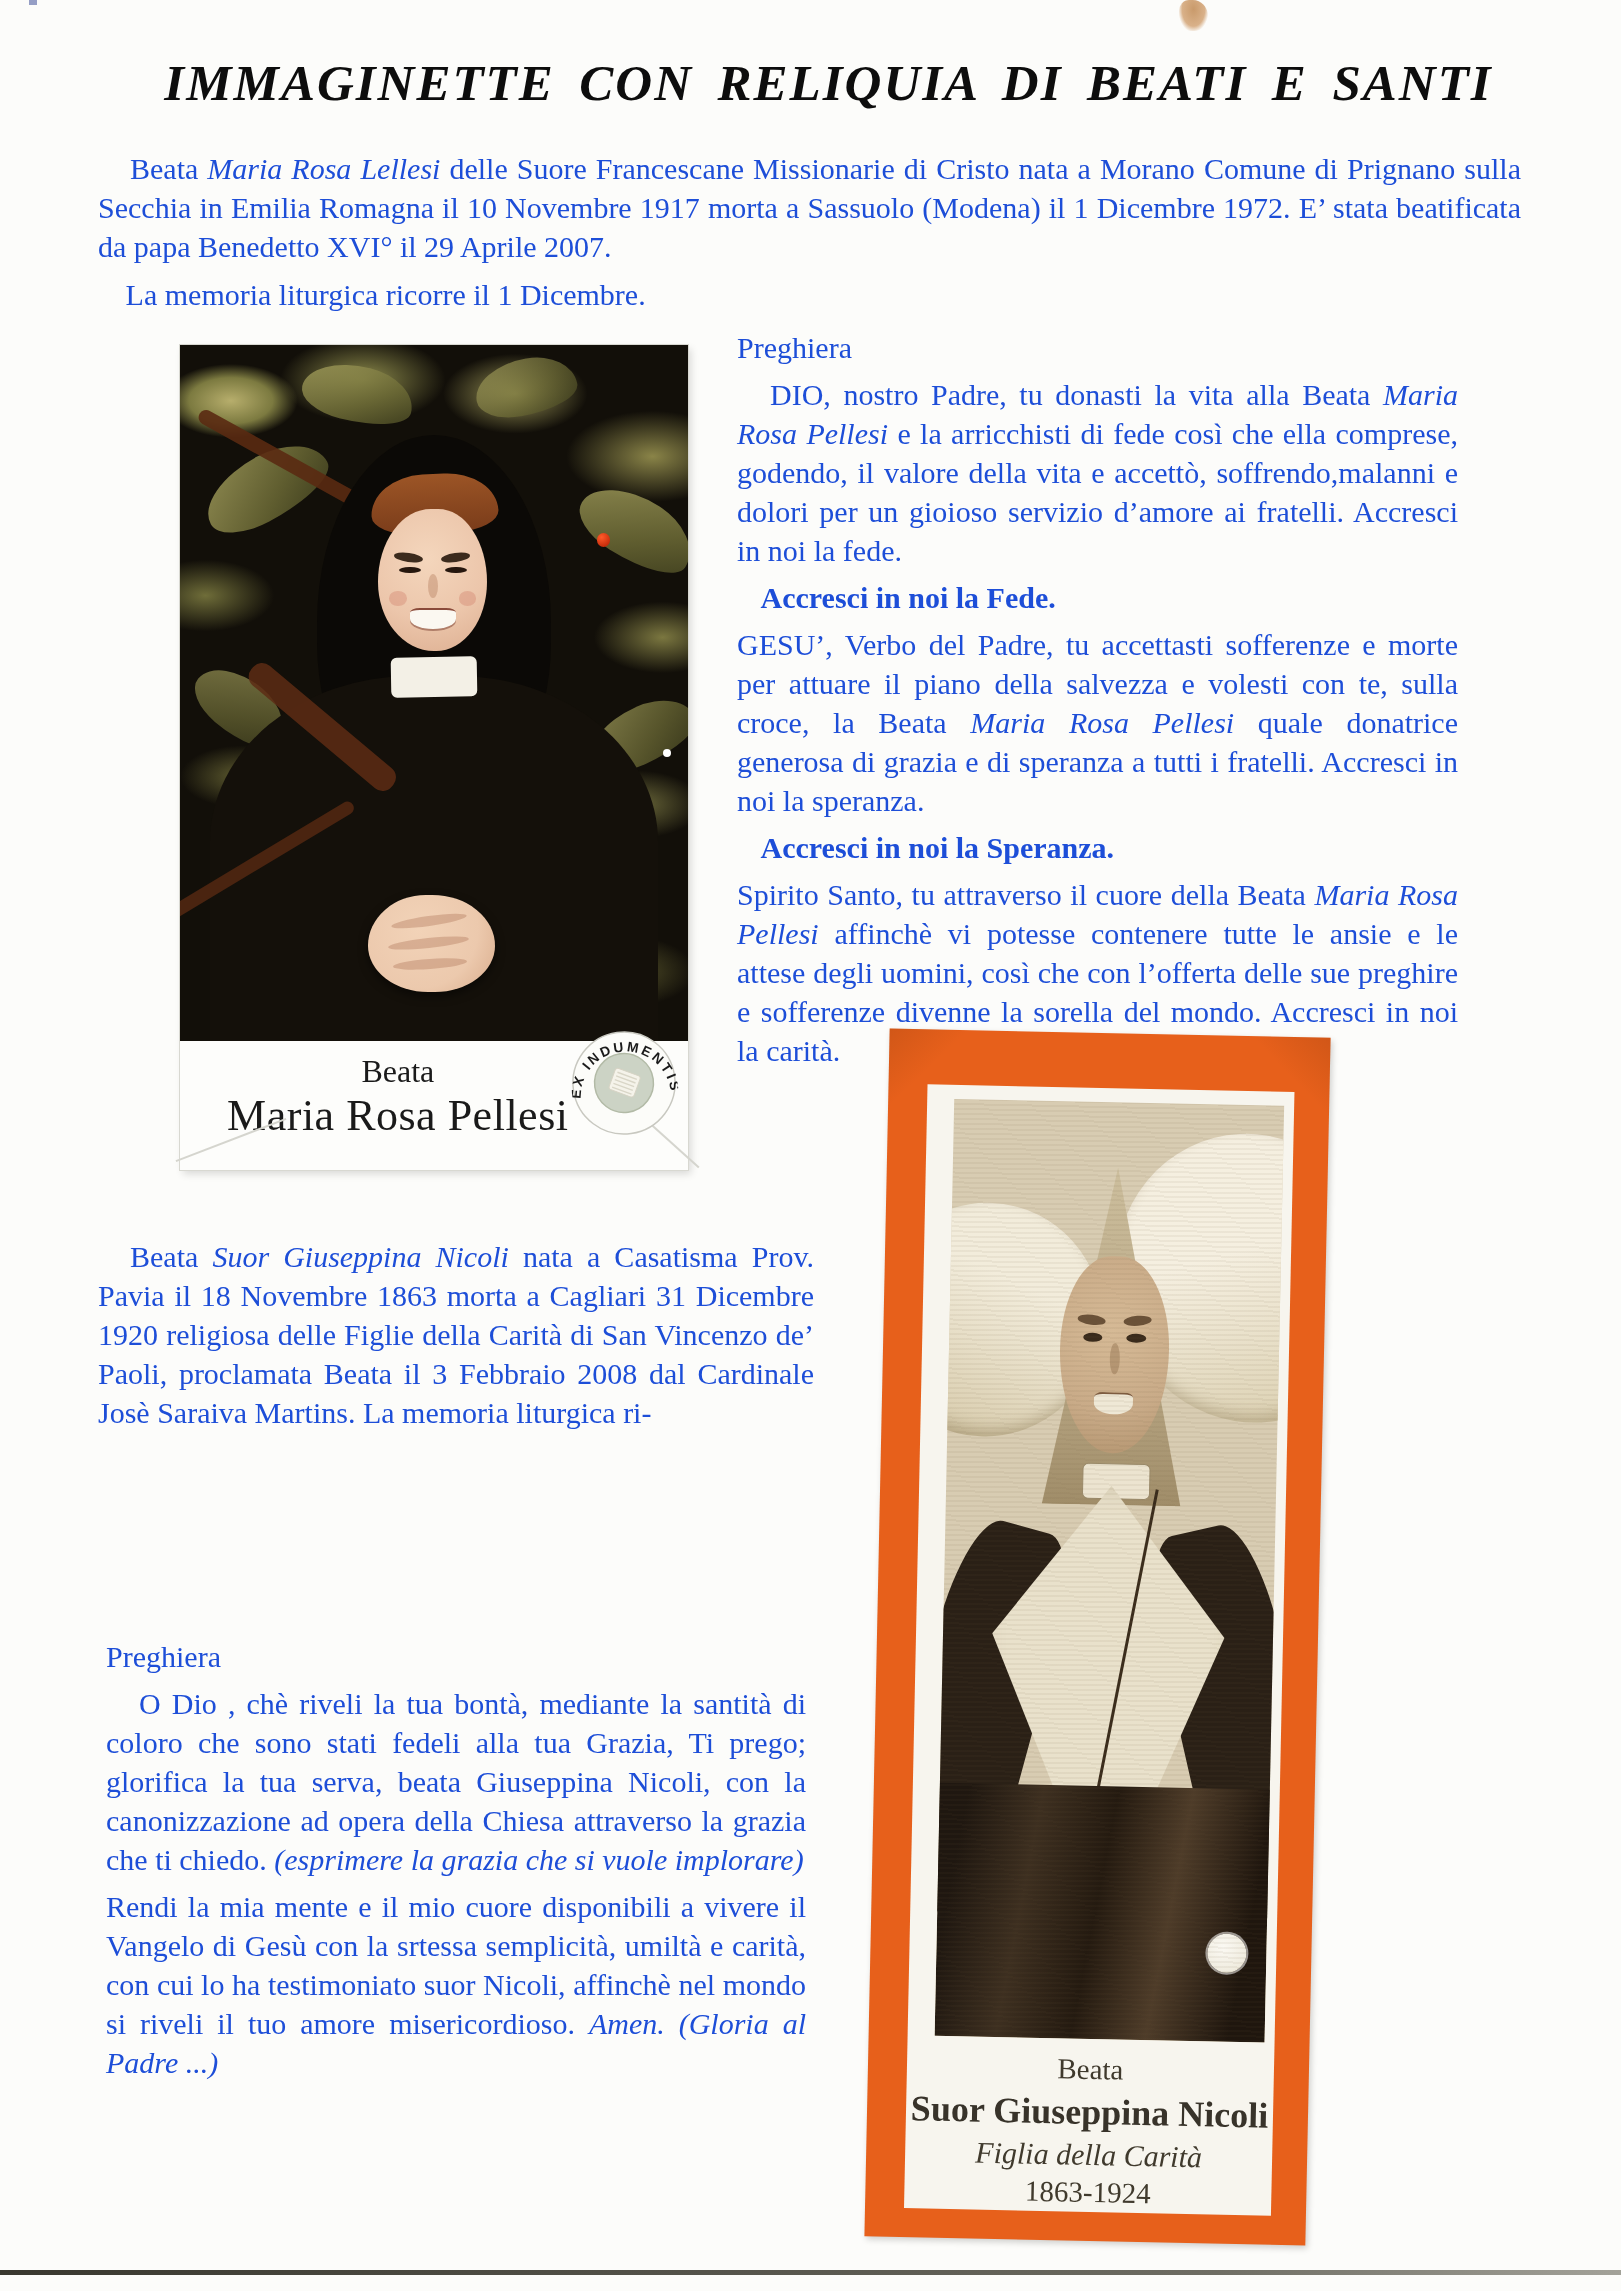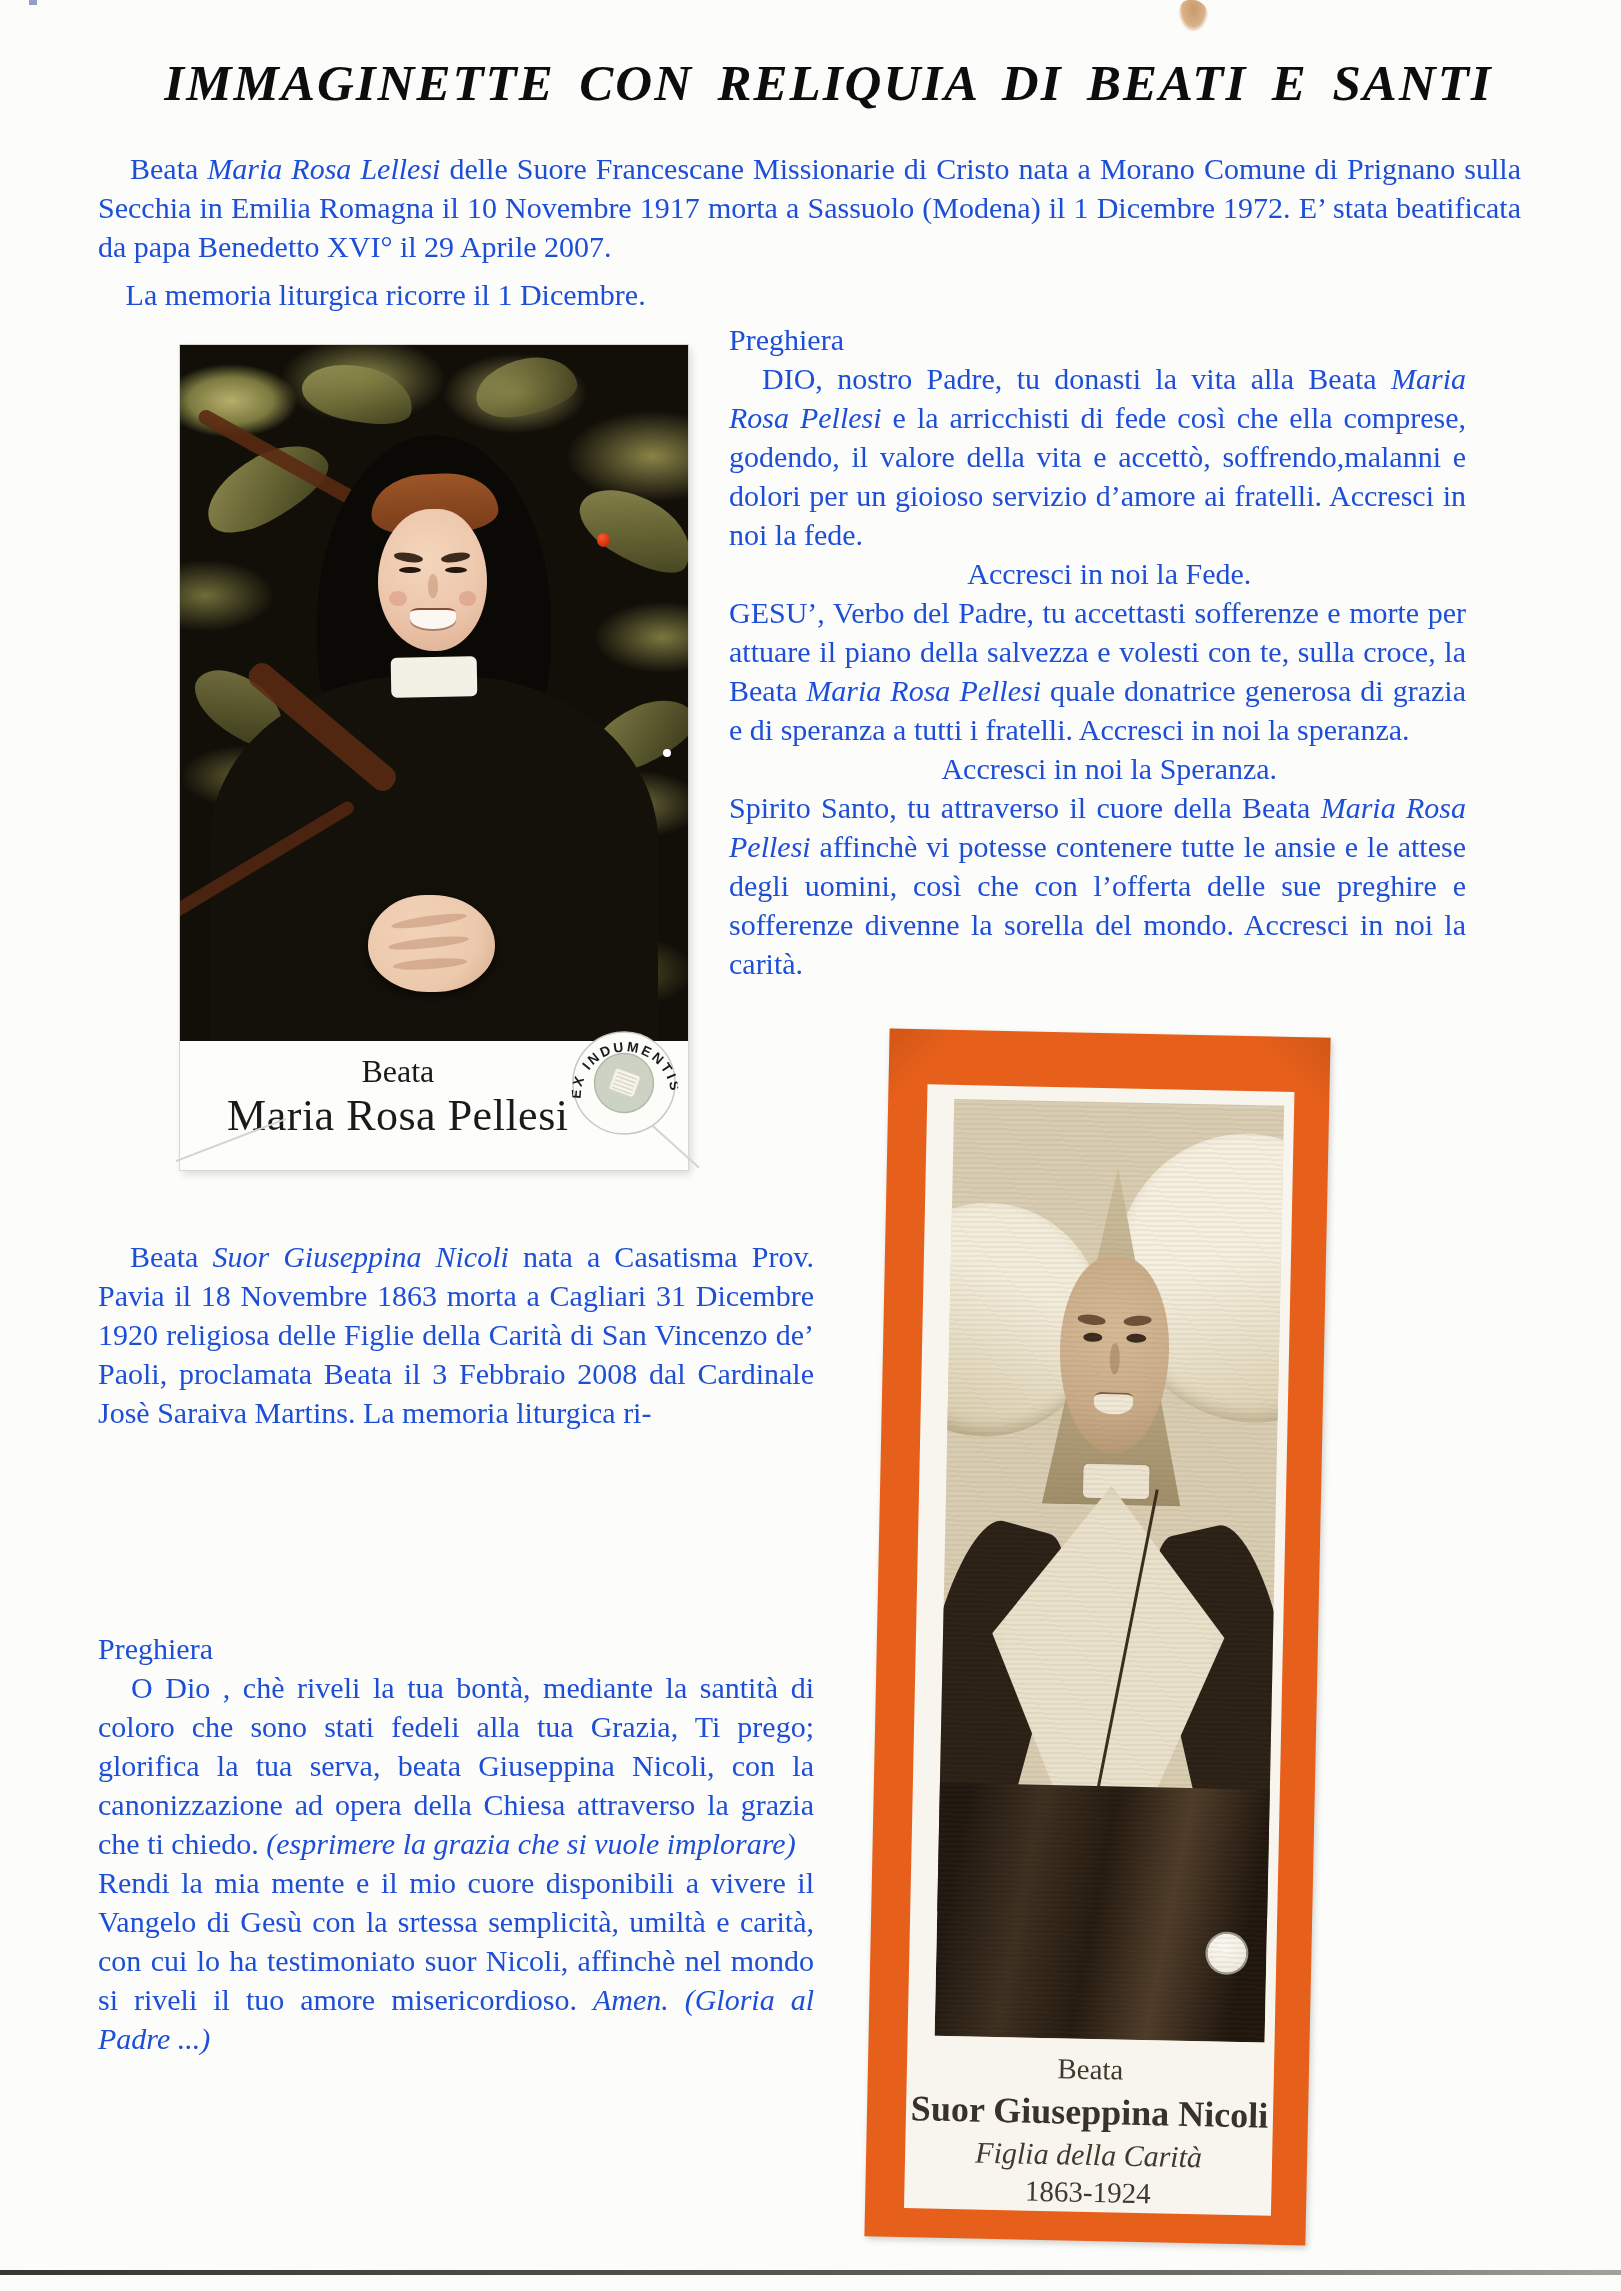--- a/index.html
+++ b/index.html
@@ -24,23 +24,23 @@
     font-style:italic;font-weight:700;font-size:51px;line-height:1.1;
     letter-spacing:2px;word-spacing:9.8px;color:#0d0d0d;}
   .body-text{font-size:30px;line-height:39px;color:#1d4ed8;}
   .intro{position:absolute;left:98px;top:149px;width:1423px;margin:0;
     text-align:justify;text-indent:32px;}
   .intro2{position:absolute;left:98px;top:267px;width:1423px;margin:8px;text-indent:19.6px;}
   
   .prayer1{position:absolute;left:729px;top:320px;width:737px;}
   .prayer2{position:absolute;left:98px;top:1629px;width:716px;}
   .prayer-head{margin:0;text-align:center;font-weight:400;}
-  .prayer p{margin:0;text-align:justify;}
+  .prayer p{margin:8px;text-align:justify;}
   .p-indent{text-indent:33px;}
-  .prayer .subhead{font-weight:400;text-align:center;padding-left:23.5px;text-indent:0;}
+  .prayer .subhead{font-weight:700;text-align:left;padding-left:23.5px;text-indent:0;}
   
   .bio2{position:absolute;left:98px;top:1237px;width:716px;margin:0;
     text-align:justify;text-indent:32px;}
   
   .card1{position:absolute;left:180px;top:345px;width:508px;height:825px;
     background:#fdfdfb;box-shadow:0 0 0 1px #d8d8d1, 2.9px 3.9px 7.8px rgba(0,0,0,.14);}
   .photo1{position:absolute;left:0;top:0;width:508px;height:696px;overflow:hidden;
     background:
       radial-gradient(ellipse 93px 51px at 10% 8%, #b7ae6c 0%, #7c7a40 45%, transparent 72%),
       radial-gradient(ellipse 118px 61px at 36% 5%, #8e8c4c 0%, transparent 70%),

